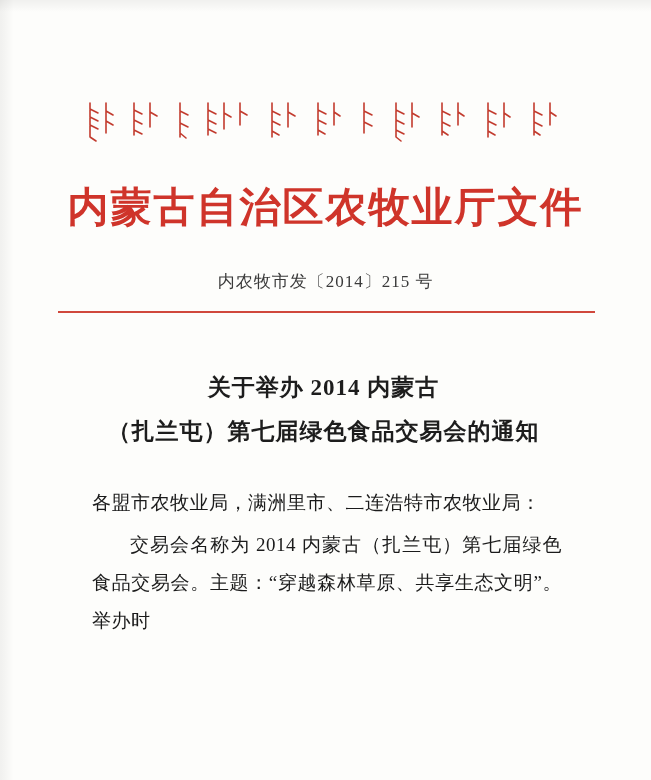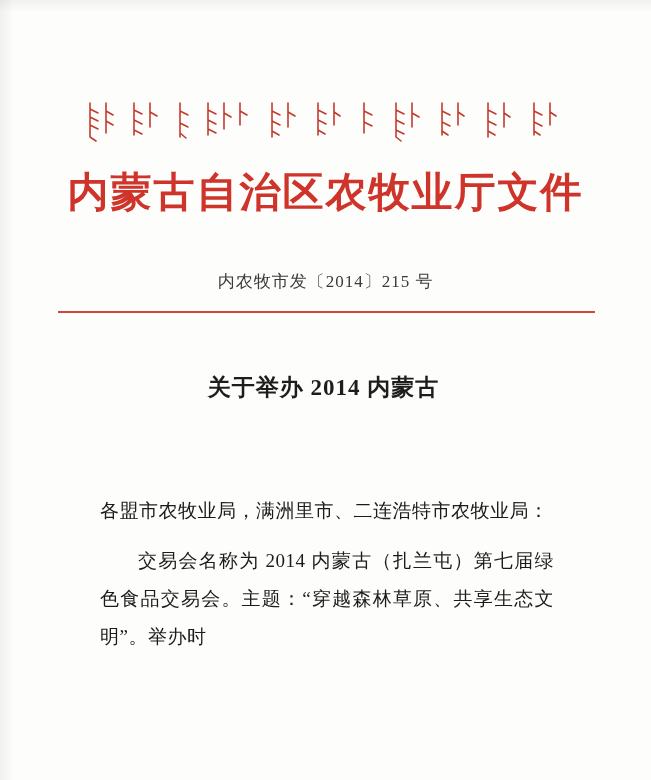--- a/index.html
+++ b/index.html
@@ -35,21 +35,21 @@
     gap: 17px;
     color: #c23b2e;
   }
   .mong-glyph {
     display: block;
   }
 
   
   .doc-title-red {
     position: absolute;
-    top: 165px;
+    top: 180px;
     left: 0;
     width: 651px;
     text-align: center;
     color: #cf342a;
     font-family: "Liberation Serif", serif;
     font-weight: bold;
     font-size: 41px;
     letter-spacing: 2px;
     line-height: 54px;
     white-space: nowrap;
@@ -103,21 +103,21 @@
     left: 88px;
     width: 478px;
     font-family: "Liberation Serif", serif;
     font-size: 19px;
     color: #1b1b1b;
     line-height: 38px;
     letter-spacing: 0.5px;
     text-align: justify;
   }
   .body-text p {
-    margin: 12px;
+    margin: 4px;
   }
   .indent-2 {
     text-indent: 38px;
   }
   .section-head {
     font-weight: bold;
     text-indent: 38px;
     margin-top: 2px;
   }
 
@@ -185,20 +185,21 @@
   </div>
 
   <div class="doc-title-red">内蒙古自治区农牧业厅文件</div>
 
   <div class="doc-number">内农牧市发〔2014〕215 号</div>
 
   <div class="red-rule"></div>
 
   <div class="subject">
     <span>关于举办 2014 内蒙古</span>
+    <span class="line2">（扎兰屯）第七届绿色食品交易会的通知</span>
   </div>
 
   <div class="body-text">
     <p>各盟市农牧业局，满洲里市、二连浩特市农牧业局：</p>
     <p class="indent-2">交易会名称为 2014 内蒙古（扎兰屯）第七届绿色食品交易会。主题：“穿越森林草原、共享生态文明”。举办时</p>
   </div>
 
 </div>
 
 </body></html>

